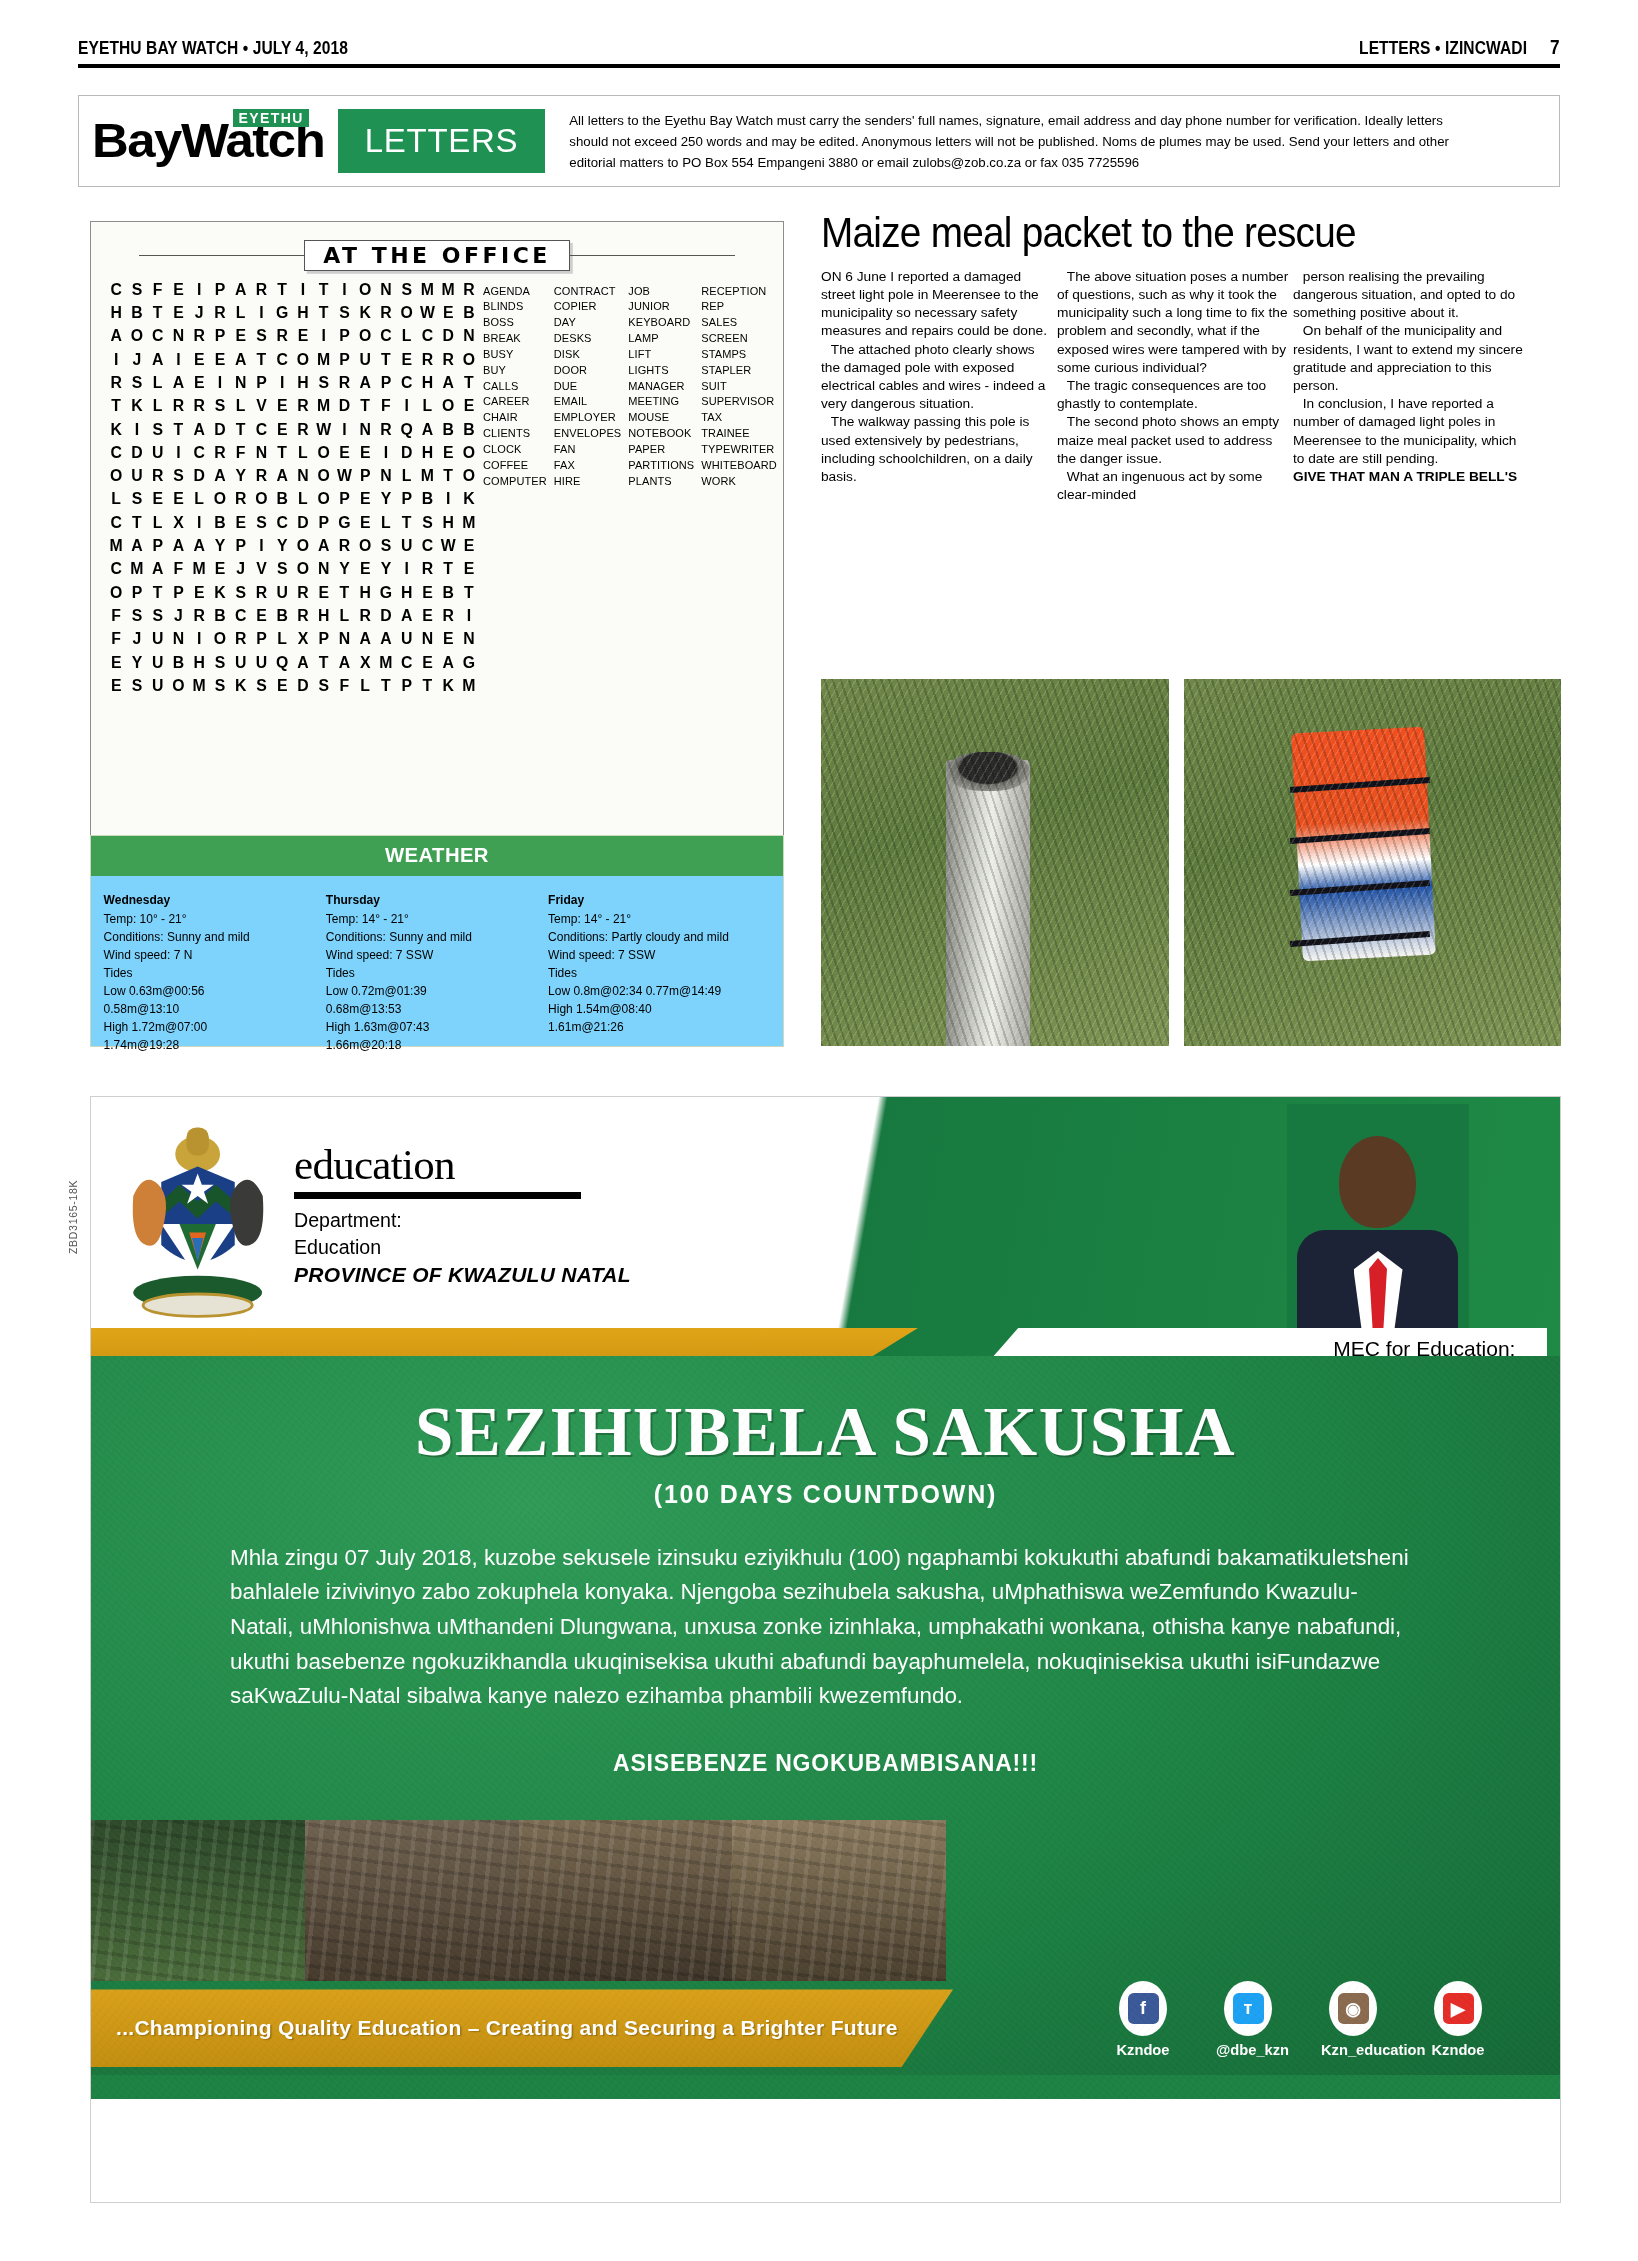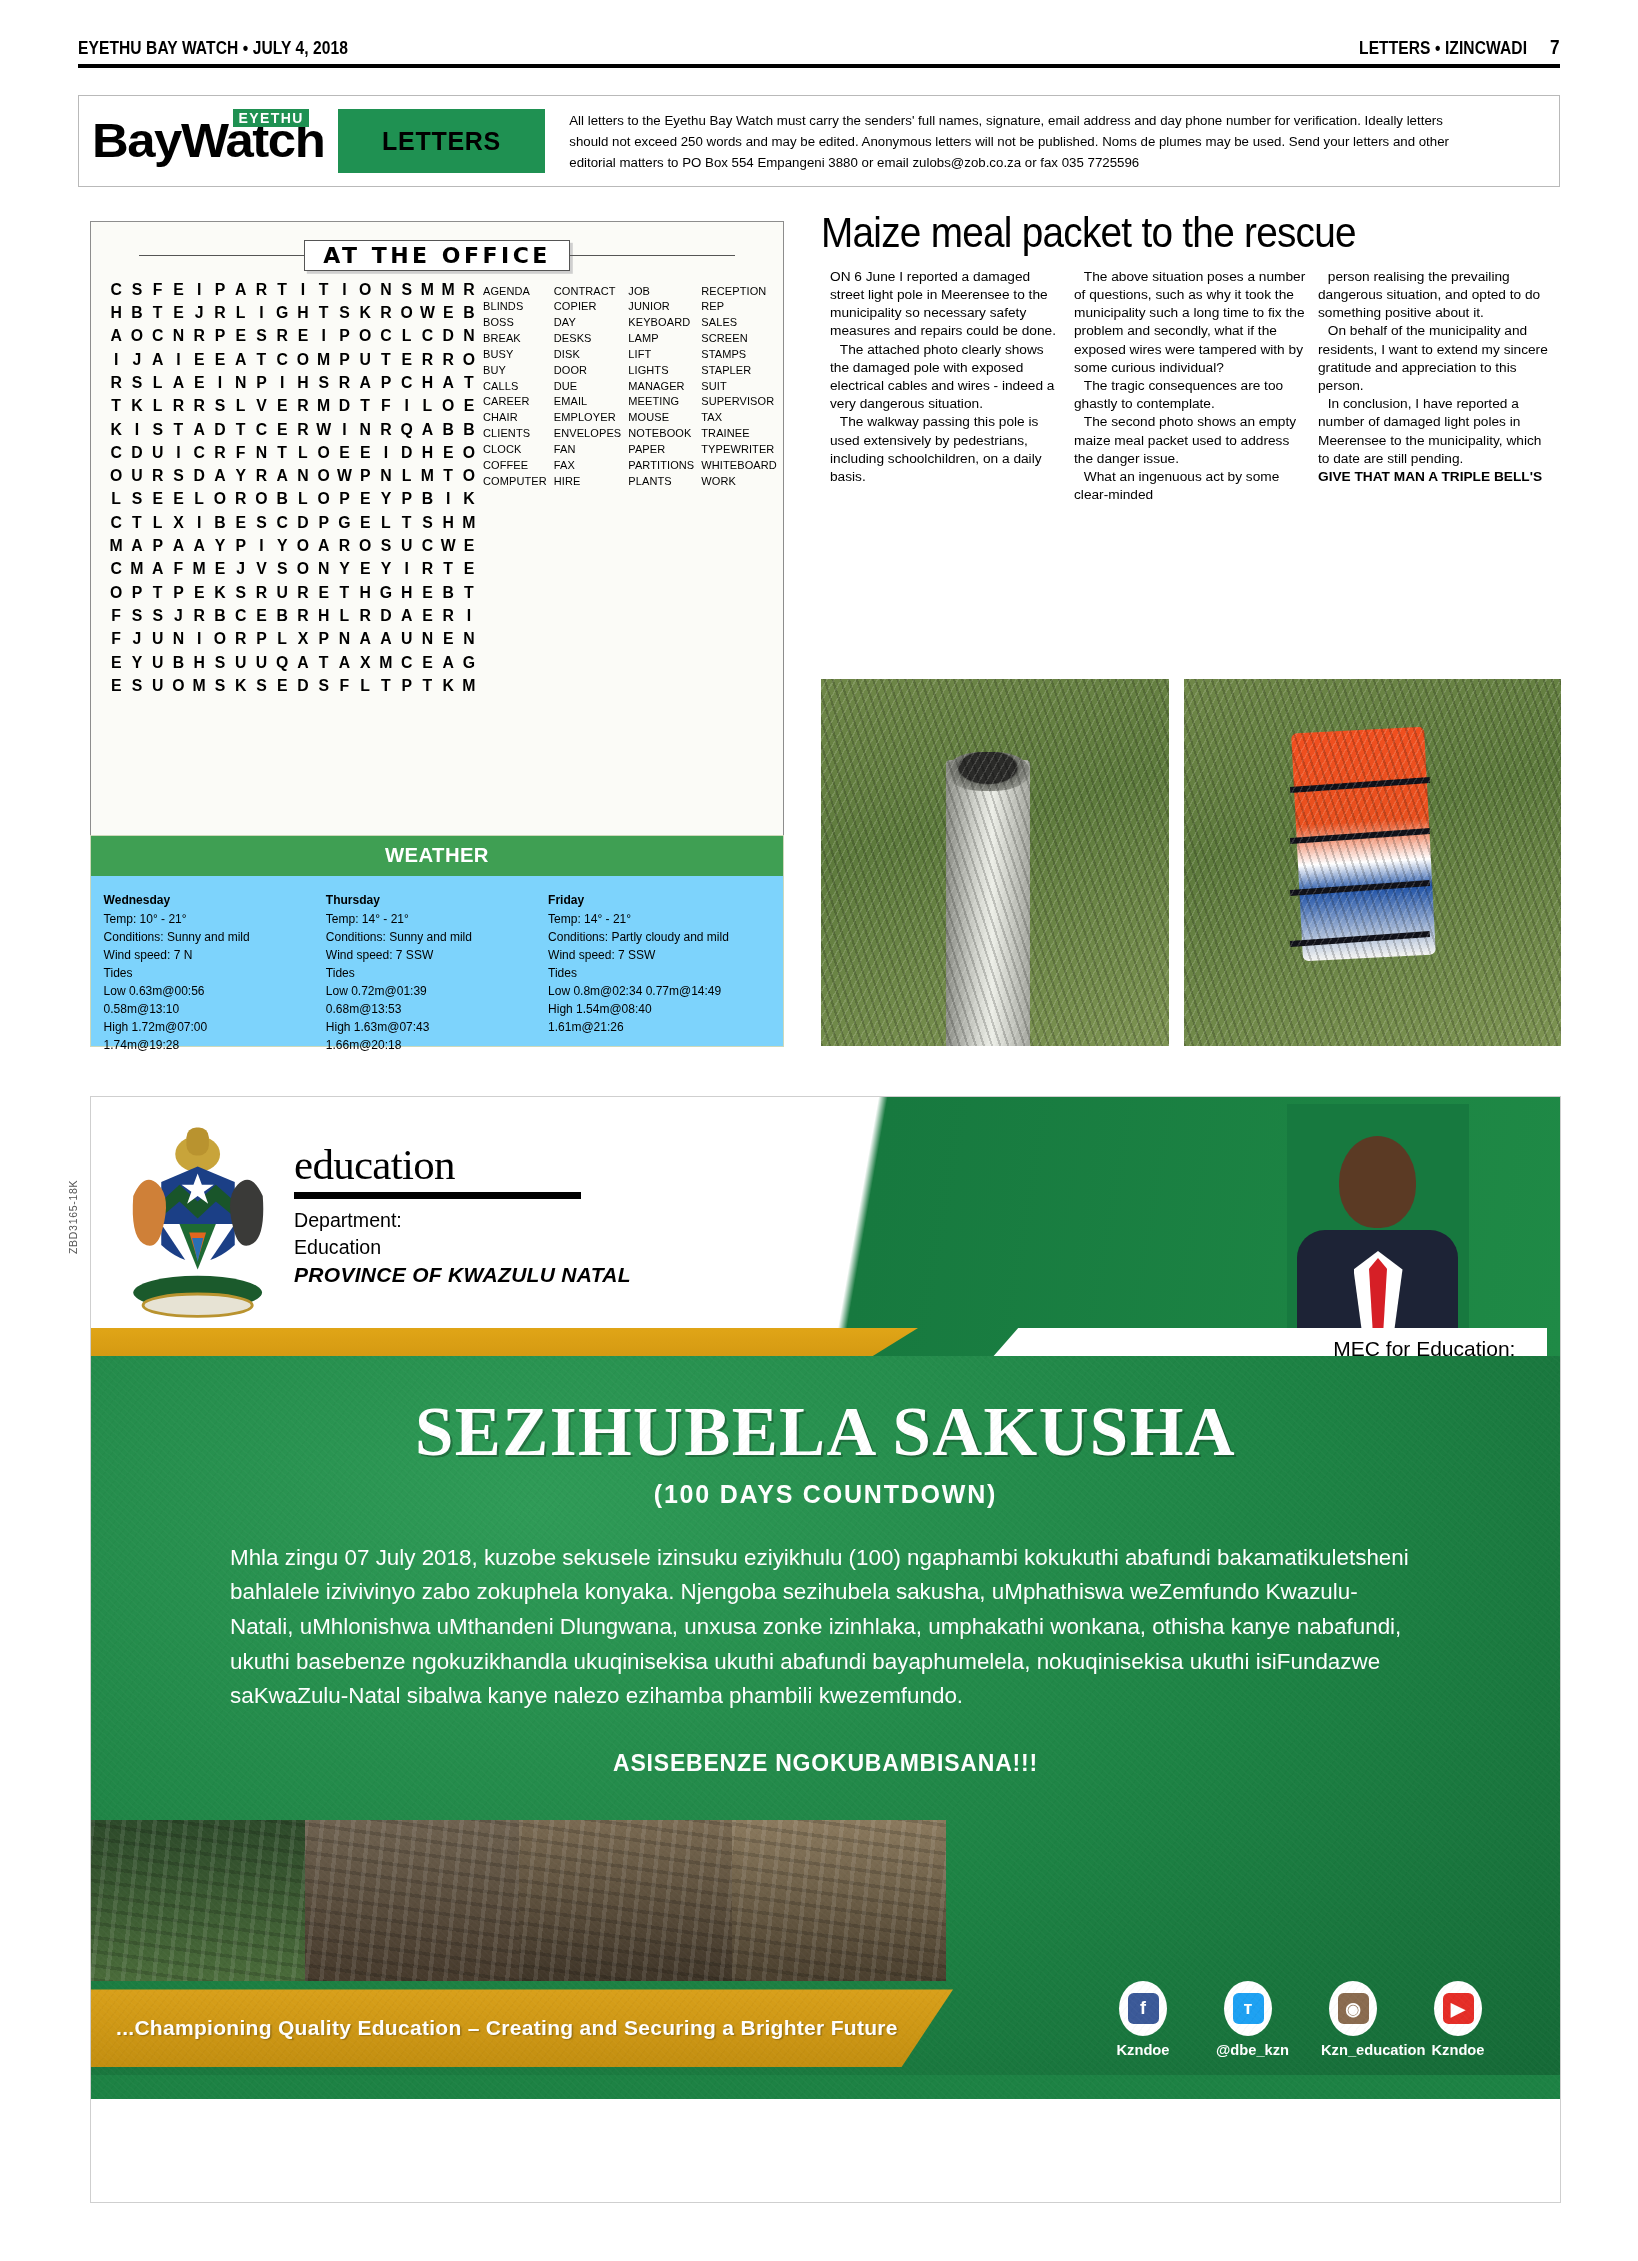--- a/index.html
+++ b/index.html
@@ -41,23 +41,23 @@
     font-weight: bold; font-size: 48px; line-height: .95; letter-spacing: -1.4px;
     transform: scaleX(1.06); transform-origin: left center;
     font-style: normal;
   }
   .bw-eyethu {
     position: absolute; left: 154px; top: 12.6px;
     background: #1f9152; color: #fff; font-size: 14px; font-weight: bold;
     padding: 1.4px 5.6px; letter-spacing: 1.4px;
   }
   .letters-chip {
-    width: 207px; margin: 12.6px 0 12.6px 0; background: #1f9152; color: #000000;
+    width: 207px; margin: 12.6px 0 12.6px 0; background: #1f9152; color: #ffffff;
     display: flex; align-items: center; justify-content: center;
-    font-weight: bold; font-size: 25px; letter-spacing: 0.7px;
+    font-weight: normal; font-size: 33px; letter-spacing: 0.7px;
   }
   .letters-rules {
     flex: 1; padding: 14px 17px 0 25px; font-size: 13.7px; line-height: 1.55;
     transform: scaleX(0.97); transform-origin: left top;
   }
 
   
   .puzzle-box {
     position: absolute; left: 90px; top: 221px; width: 694px; height: 664px;
     border: 1.4px solid #8d8d8d; background: #fbfbf7; overflow: hidden;
@@ -107,21 +107,21 @@
   .weather-col { width: 33.33%; font-size: 12px; line-height: 1.5; padding-right: 9.8px; }
   .weather-col .day { font-weight: bold; margin-bottom: 0.7px; }
 
   
   .article { position: absolute; left: 821px; top: 210px; width: 740px; }
   .article h1 {
     font-size: 43px; font-weight: normal; letter-spacing: -0.8px;
     transform: scaleX(0.90); transform-origin: left top; white-space: nowrap;
     margin-bottom: 12.6px; line-height: 1.05;
   }
-  .article-cols { display: flex; gap: 10px; justify-content: center; }
+  .article-cols { display: flex; gap: 2px; }
   .art-col { width: 234px; font-size: 13.7px; line-height: 1.33; }
   .art-col p { margin: 0; text-indent: 9.8px; }
   .art-col p.lead { text-indent: 0; }
   .art-col p.signoff { font-weight: bold; text-indent: 0; }
 
   
   .photo { position: absolute; overflow: hidden; }
   #photo-pole { left: 821px; top: 679px; width: 348px; height: 367px; }
   #photo-wrap { left: 1184px; top: 679px; width: 377px; height: 367px; }
 

